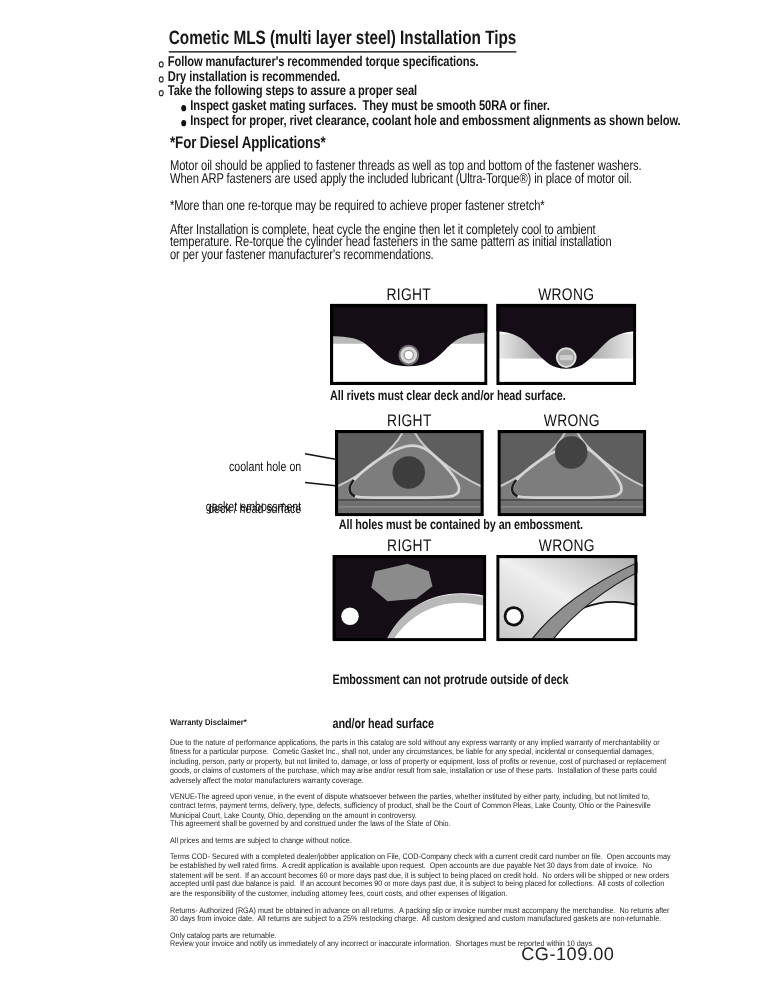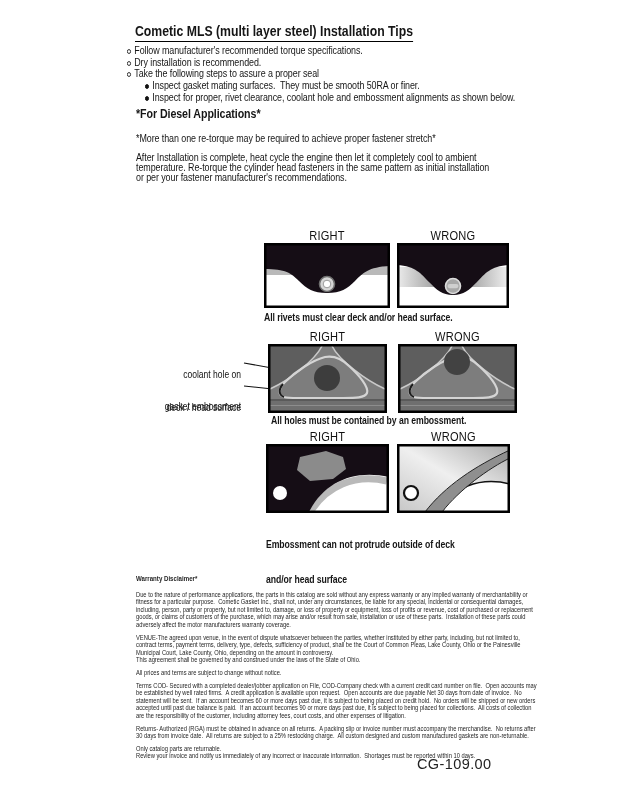--- a/index.html
+++ b/index.html
@@ -10,21 +10,21 @@
   .abs{position:absolute;}
   .cond{transform:scaleX(0.79);transform-origin:0 0;}
   .cond-c{transform:scaleX(0.82);transform-origin:50% 0;}
   .cond-r{transform:scaleX(0.79);transform-origin:100% 0;}
 
   .title{
     left:104px;top:22px;font-size:15.5px;font-weight:700;
     border-bottom:1.6px solid #000;padding-bottom:1px;white-space:pre;
   }
 
-  .bullets{left:96px;top:45px;width:460px;font-size:11.3px;line-height:11.7px;letter-spacing:-0.1px;}
+  .bullets{left:96px;top:45px;width:460px;font-size:11.3px;line-height:11.7px;letter-spacing:-0.1px;font-weight:bold;}
   .b-row{display:flex;align-items:flex-start;}
   .b-row .txt{white-space:pre;}
   .dot{flex:0 0 auto;width:3.2px;height:3.2px;border-radius:50%;margin:3.8px 4px 0 0;}
   .dot.open{border:1px solid #222;background:transparent;}
   .dot.fill{background:#111;border:1px solid #111;}
   .sub{margin-left:18px;}
 
   .diesel{left:105px;top:107px;width:470px;font-size:11.3px;line-height:10px;letter-spacing:-0.1px;}
   .diesel .hd{font-size:13.5px;font-weight:700;line-height:14px;white-space:pre;}
   .diesel .para{margin-top:9px;}
@@ -70,20 +70,24 @@
       <span class="txt">Inspect gasket mating surfaces.  They must be smooth 50RA or finer.</span>
     </div>
     <div class="b-row sub cond">
       <span class="dot fill"></span>
       <span class="txt">Inspect for proper, rivet clearance, coolant hole and embossment alignments as shown below.</span>
     </div>
   </div>
 
   <div class="abs diesel">
     <div class="hd cond">*For Diesel Applications*</div>
+    <div class="para first">
+      <div class="p-line cond">Motor oil should be applied to fastener threads as well as top and bottom of the fastener washers.</div>
+      <div class="p-line cond">When ARP fasteners are used apply the included lubricant (Ultra-Torque®) in place of motor oil.</div>
+    </div>
     <div class="para note">
       <div class="p-line cond">*More than one re-torque may be required to achieve proper fastener stretch*</div>
     </div>
     <div class="para">
       <div class="p-line cond">After Installation is complete, heat cycle the engine then let it completely cool to ambient</div>
       <div class="p-line cond">temperature. Re-torque the cylinder head fasteners in the same pattern as initial installation</div>
       <div class="p-line cond">or per your fastener manufacturer's recommendations.</div>
     </div>
   </div>
 

